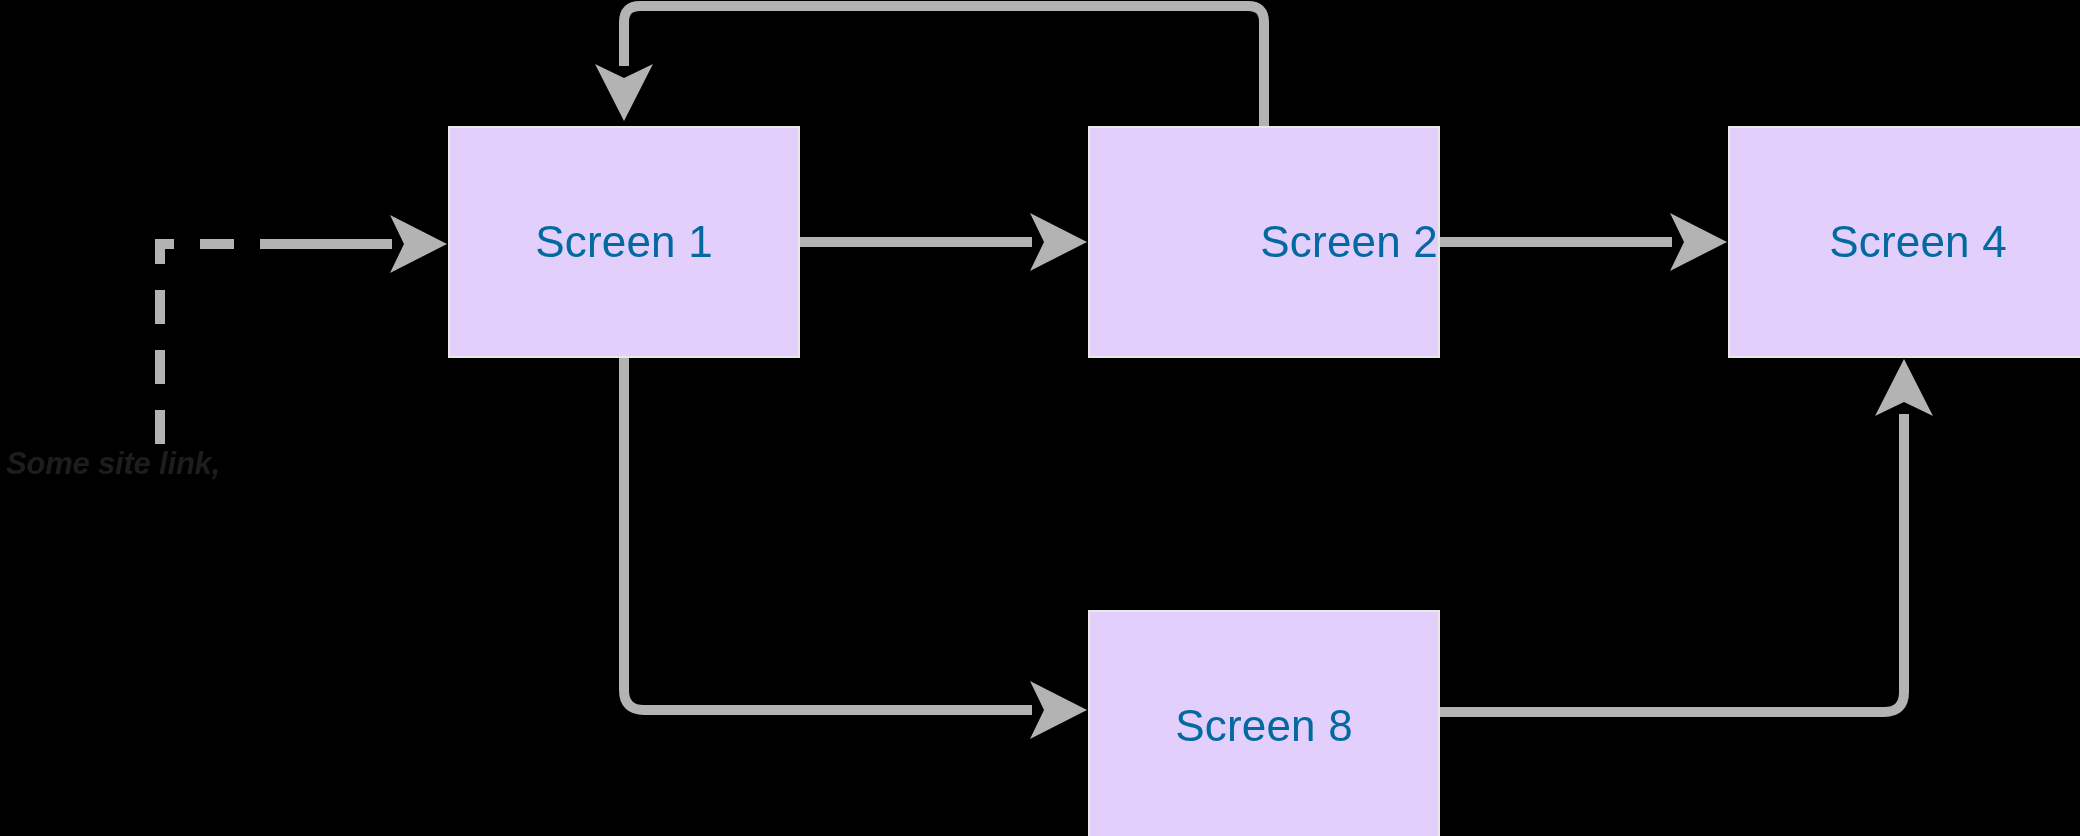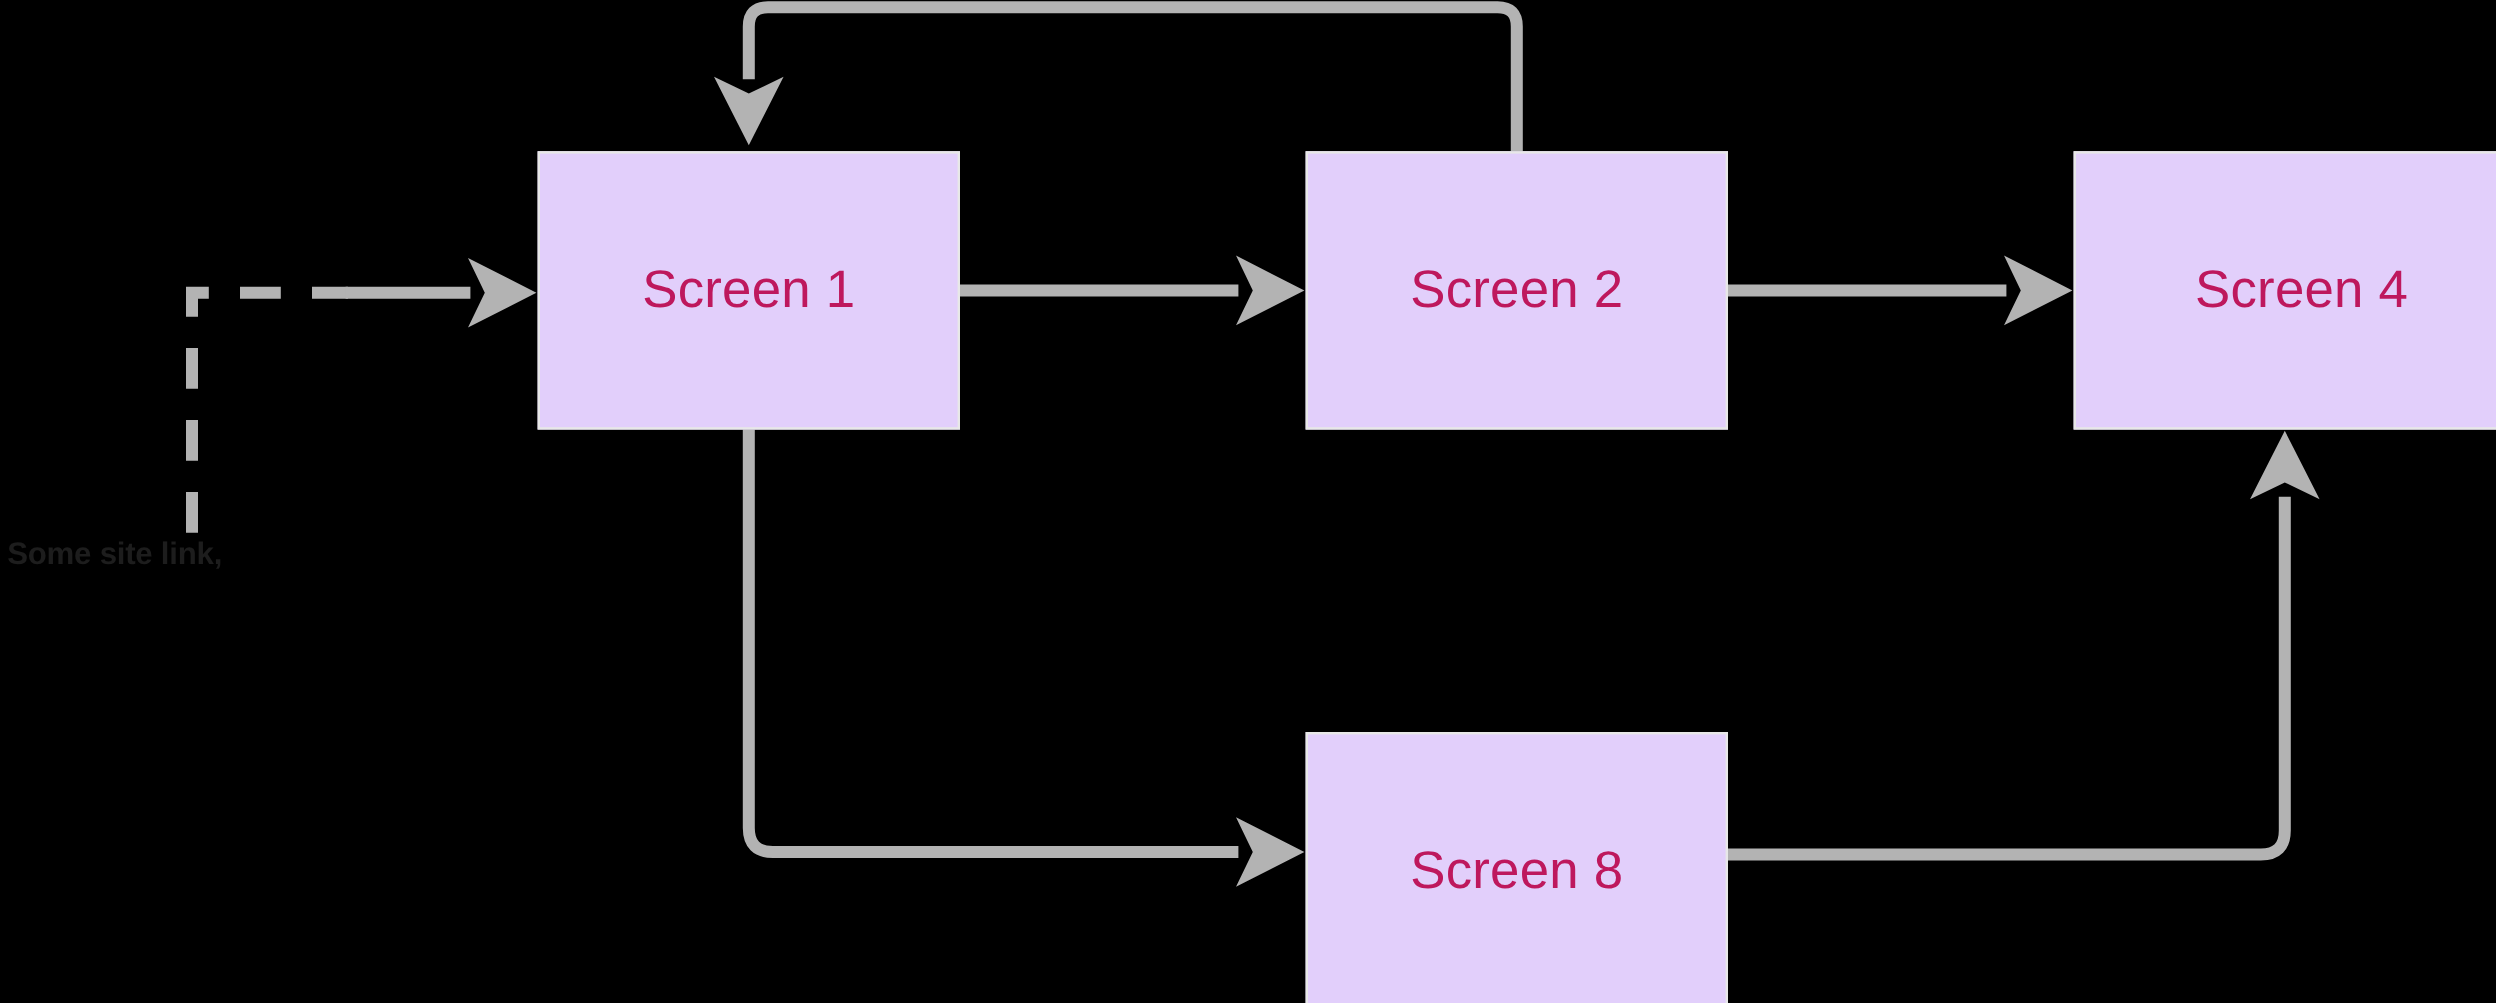--- a/index.html
+++ b/index.html
@@ -29,34 +29,35 @@
     background: #e2cffb;
     border: 2px solid #e8e8e8;
     display: flex;
     align-items: center;
     justify-content: center;
     z-index: 3;
   }
   .node-label {
     font-size: 44px;
     font-weight: 400;
-    color: #be185d;
+    color: #0369a1;
     letter-spacing: 0.2px;
     line-height: 1;
     white-space: nowrap;
   }
   .edge-annotation {
     position: absolute;
     z-index: 4;
     color: #1d1d1d;
-    font-size: 26px;
+    font-size: 31px;
     font-weight: 700;
     line-height: 1.32;
     letter-spacing: -0.2px;
     white-space: nowrap;
+    font-style: italic;
   }
   .ann-line { display: block; }
 </style>
 </head>
 <body>
 
 <div id="canvas">
 
   <svg class="flow-svg" viewBox="0 0 2080 836">
 
@@ -90,21 +91,21 @@
       <path d="M 1440 712 L 1884 712 Q 1904 712 1904 692 L 1904 414" fill="none" stroke="#b3b3b3" stroke-width="10" stroke-linecap="butt"></path>
       <path d="M 1875 416 L 1904 359 L 1933 416 L 1904 402 Z" fill="#b3b3b3"></path>
     </g>
 
   </svg>
 
   <div class="node" style="left:448px; top:126px; width:352px; height:232px;">
     <span class="node-label">Screen 1</span>
   </div>
 
-  <div class="node" style="left:1088px; top:126px; width:352px; height:232px;">
+  <div class="node" style="left:1088px; top:126px; width:352px; height:232px;justify-content:flex-end;">
     <span class="node-label">Screen 2</span>
   </div>
 
   <div class="node" style="left:1728px; top:126px; width:380px; height:232px;">
     <span class="node-label">Screen 4</span>
   </div>
 
   <div class="node" style="left:1088px; top:610px; width:352px; height:232px;">
     <span class="node-label">Screen 8</span>
   </div>

